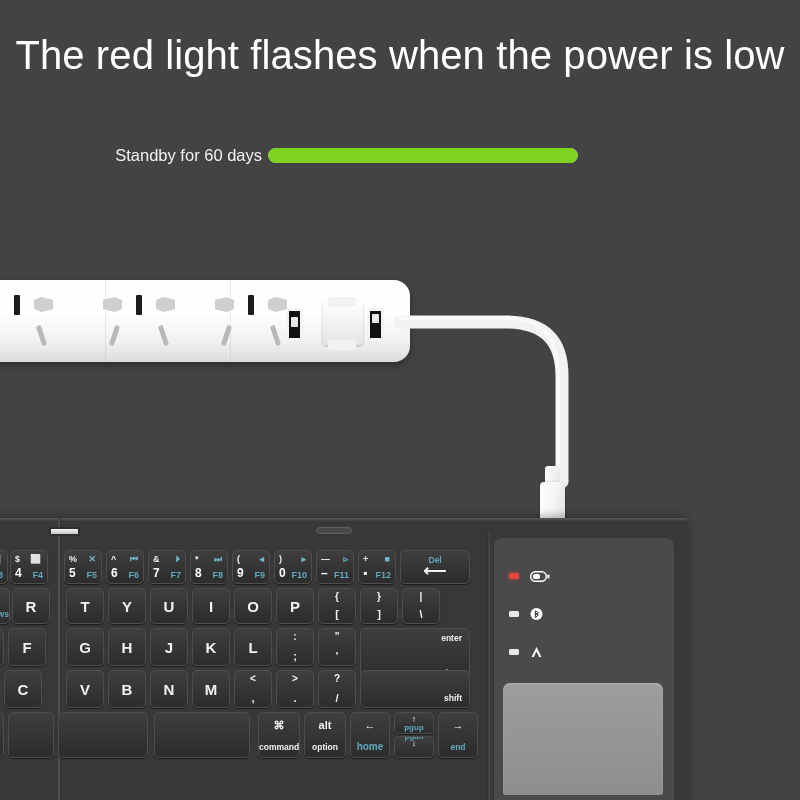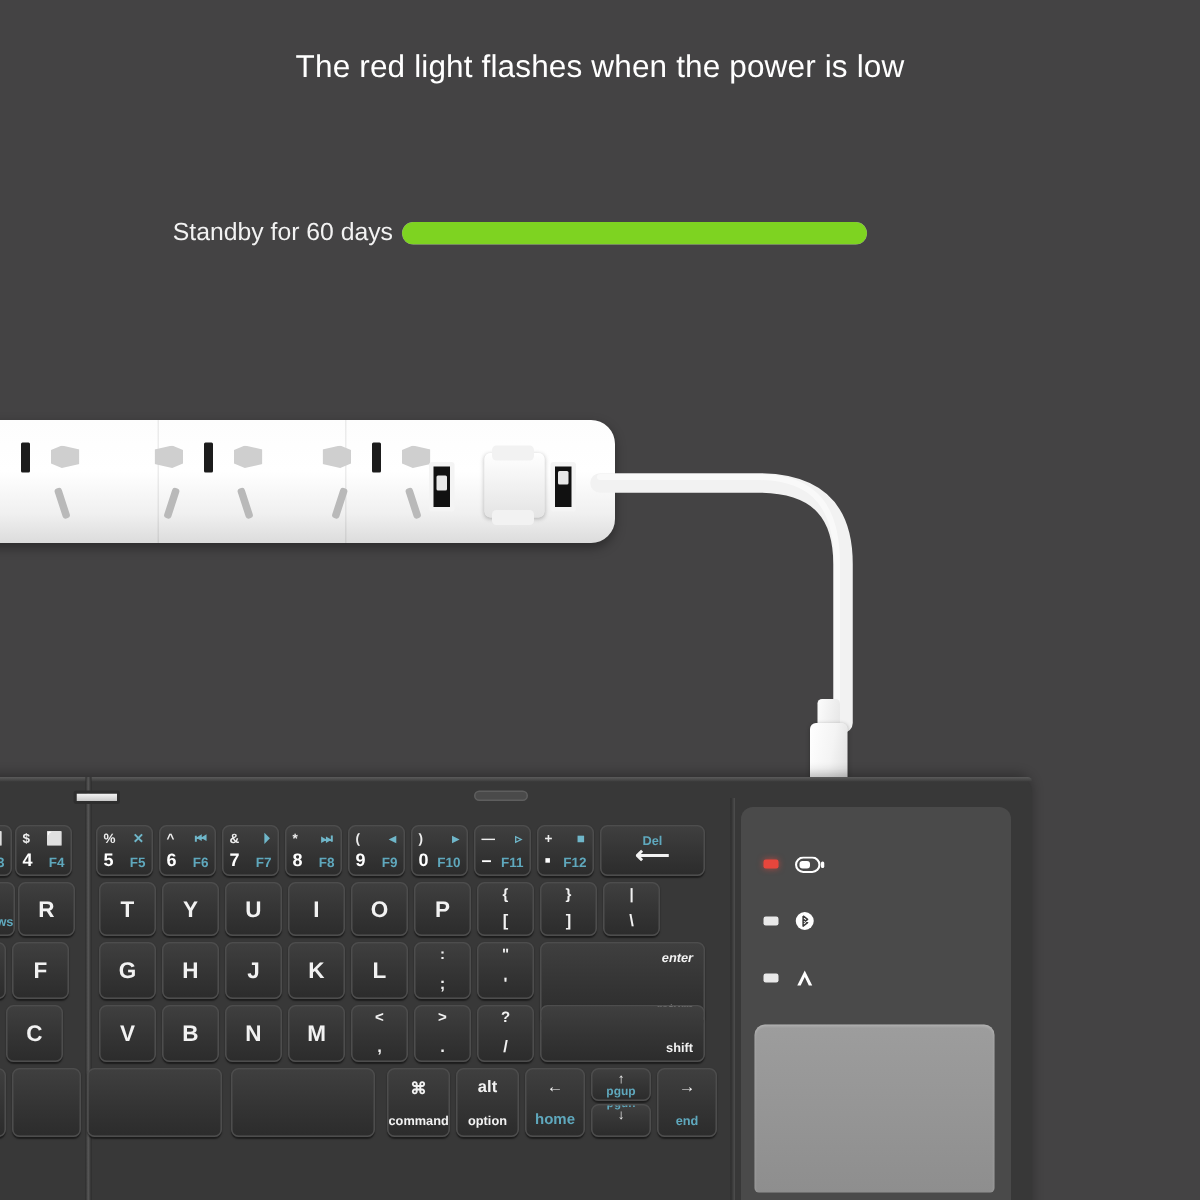--- a/index.html
+++ b/index.html
@@ -12,21 +12,21 @@
   }
 
   
   .headline {
     position: absolute;
     top: 33px;
     left: 0;
     width: 800px;
     text-align: center;
     color: #ffffff;
-    font-size: 21px;
+    font-size: 40px;
     font-weight: 400;
     letter-spacing: 0.1px;
     white-space: nowrap;
   }
 
   
   .stats { position: absolute; top: 140px; left: 0; width: 800px; }
   .stat-row {
     display: flex;
     align-items: center;
@@ -501,21 +501,21 @@
       <div class="centered">L</div>
     </div>
     <div class="key" style="left: 294px; top: 110px; width: 38px; height: 38px;">
       <div class="top">:</div>
       <div class="main" style="font-size:11px;">;</div>
     </div>
     <div class="key" style="left: 336px; top: 110px; width: 38px; height: 38px;">
       <div class="top">"</div>
       <div class="main" style="font-size:11px;">'</div>
     </div>
-    <div class="key" style="left: 378px; top: 110px; width: 110px; height: 54px; font-style: italic;">
+    <div class="key" style="left: 378px; top: 110px; width: 110px; height: 54px;">
       <div class="lbl-sm-top lbl-right">enter</div>
       <div class="lbl-sm lbl-right">return</div>
     </div>
     <div class="key" style="left: 22px; top: 152px; width: 38px; height: 38px;">
       <div class="centered">C</div>
     </div>
     <div class="key" style="left: 84px; top: 152px; width: 38px; height: 38px;">
       <div class="centered">V</div>
     </div>
     <div class="key" style="left: 126px; top: 152px; width: 38px; height: 38px;">

